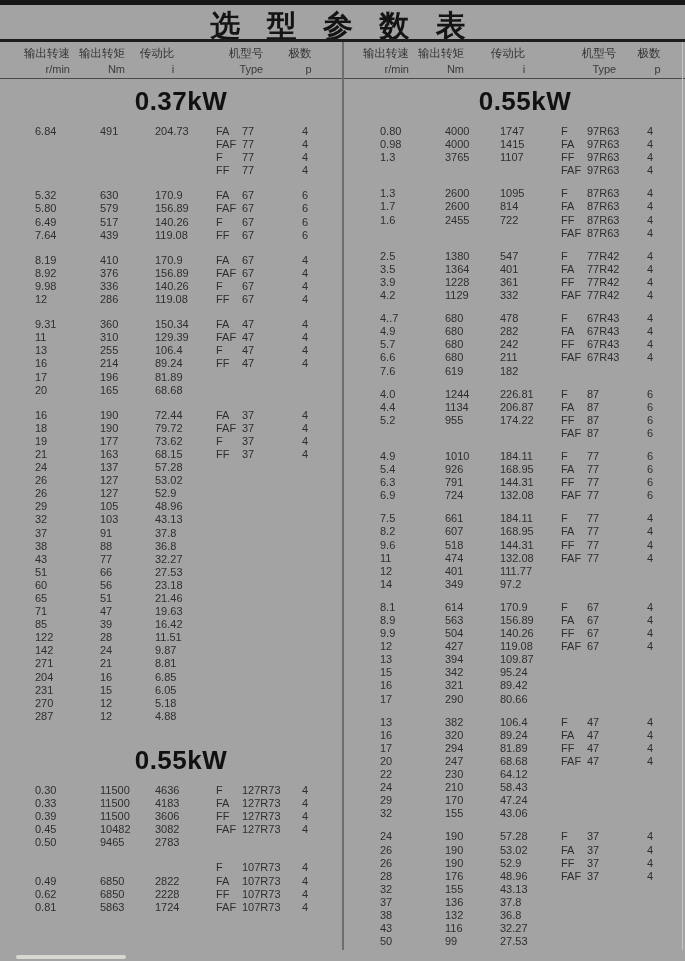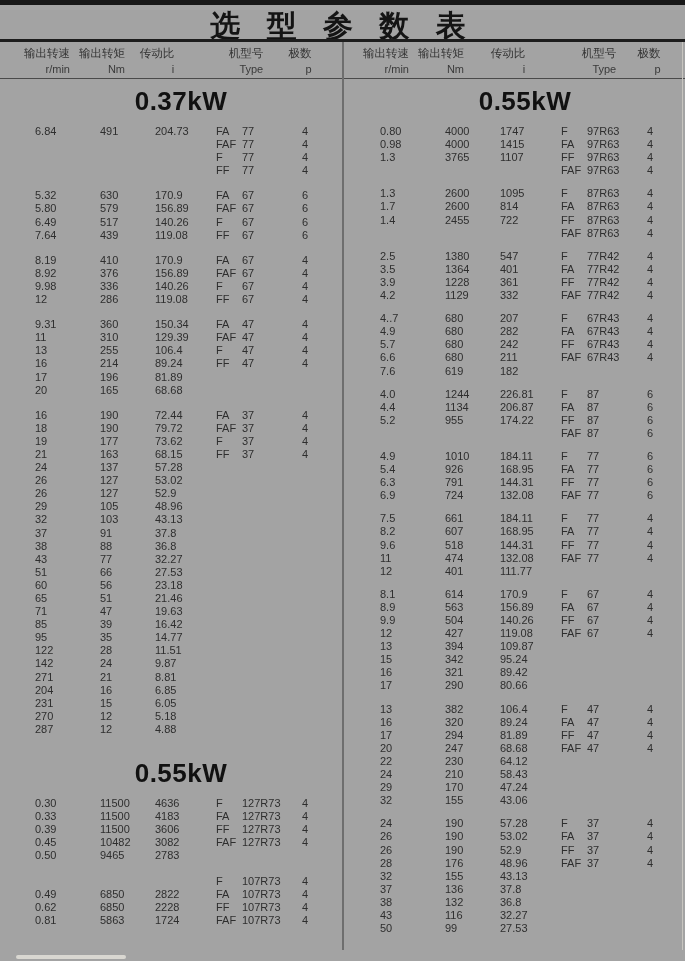--- a/index.html
+++ b/index.html
@@ -330,25 +330,20 @@
             <span class="c0">71</span>
             <span class="c1">47</span>
             <span class="c2">19.63</span>
           </div>
           <div class="row">
             <span class="c0">85</span>
             <span class="c1">39</span>
             <span class="c2">16.42</span>
           </div>
           <div class="row">
-            <span class="c0">95</span>
-            <span class="c1">35</span>
-            <span class="c2">14.77</span>
-          </div>
-          <div class="row">
             <span class="c0">122</span>
             <span class="c1">28</span>
             <span class="c2">11.51</span>
           </div>
           <div class="row">
             <span class="c0">142</span>
             <span class="c1">24</span>
             <span class="c2">9.87</span>
           </div>
           <div class="row">
@@ -497,21 +492,21 @@
           </div>
           <div class="row">
             <span class="c0">1.7</span>
             <span class="c1">2600</span>
             <span class="c2">814</span>
             <span class="c3">FA</span>
             <span class="c4">87R63</span>
             <span class="c5">4</span>
           </div>
           <div class="row">
-            <span class="c0">1.4</span>
+            <span class="c0">1.6</span>
             <span class="c1">2455</span>
             <span class="c2">722</span>
             <span class="c3">FF</span>
             <span class="c4">87R63</span>
             <span class="c5">4</span>
           </div>
           <div class="row">
             <span class="c3">FAF</span>
             <span class="c4">87R63</span>
             <span class="c5">4</span>
@@ -548,21 +543,21 @@
             <span class="c2">332</span>
             <span class="c3">FAF</span>
             <span class="c4">77R42</span>
             <span class="c5">4</span>
           </div>
         </div>
         <div class="grp">
           <div class="row">
             <span class="c0">4..7</span>
             <span class="c1">680</span>
-            <span class="c2">207</span>
+            <span class="c2">478</span>
             <span class="c3">F</span>
             <span class="c4">67R43</span>
             <span class="c5">4</span>
           </div>
           <div class="row">
             <span class="c0">4.9</span>
             <span class="c1">680</span>
             <span class="c2">282</span>
             <span class="c3">FA</span>
             <span class="c4">67R43</span>
@@ -686,20 +681,25 @@
             <span class="c2">132.08</span>
             <span class="c3">FAF</span>
             <span class="c4">77</span>
             <span class="c5">4</span>
           </div>
           <div class="row">
             <span class="c0">12</span>
             <span class="c1">401</span>
             <span class="c2">111.77</span>
           </div>
+          <div class="row">
+            <span class="c0">14</span>
+            <span class="c1">349</span>
+            <span class="c2">97.2</span>
+          </div>
         </div>
         <div class="grp">
           <div class="row">
             <span class="c0">8.1</span>
             <span class="c1">614</span>
             <span class="c2">170.9</span>
             <span class="c3">F</span>
             <span class="c4">67</span>
             <span class="c5">4</span>
           </div>

